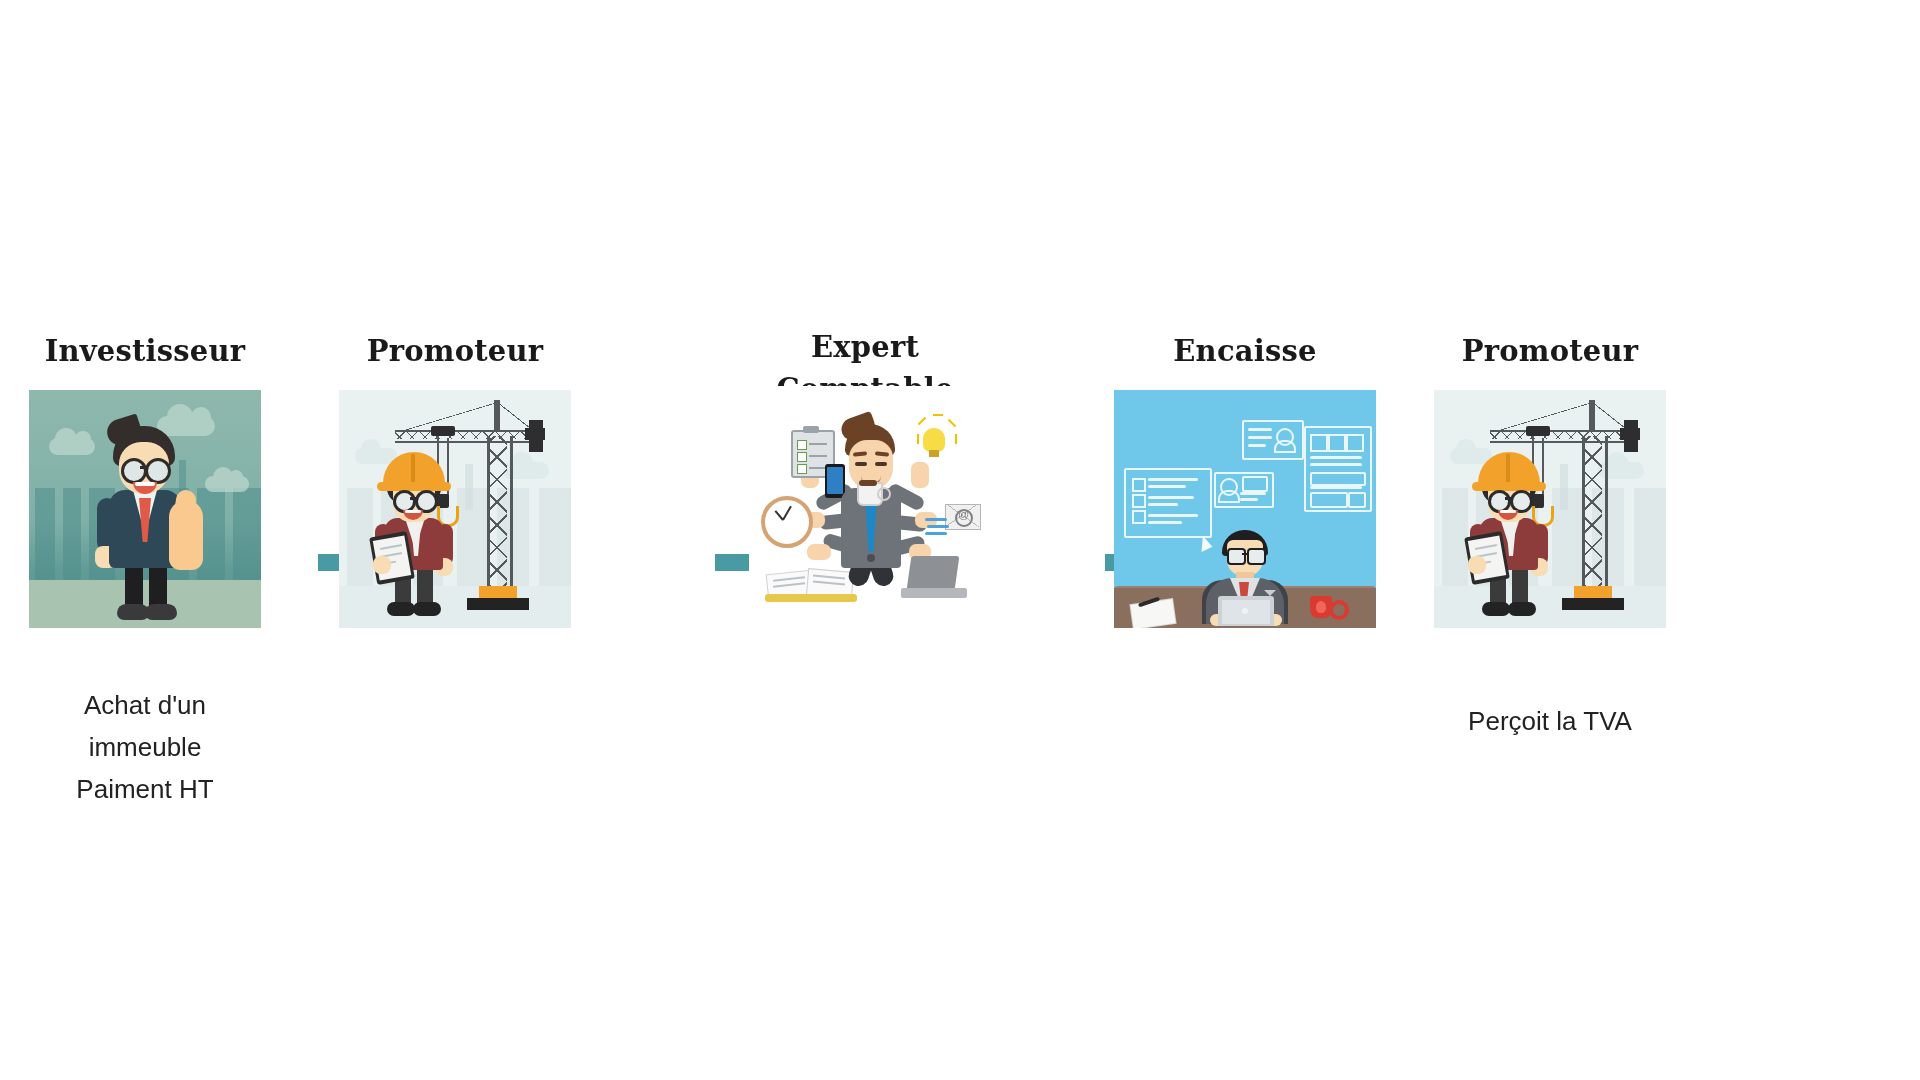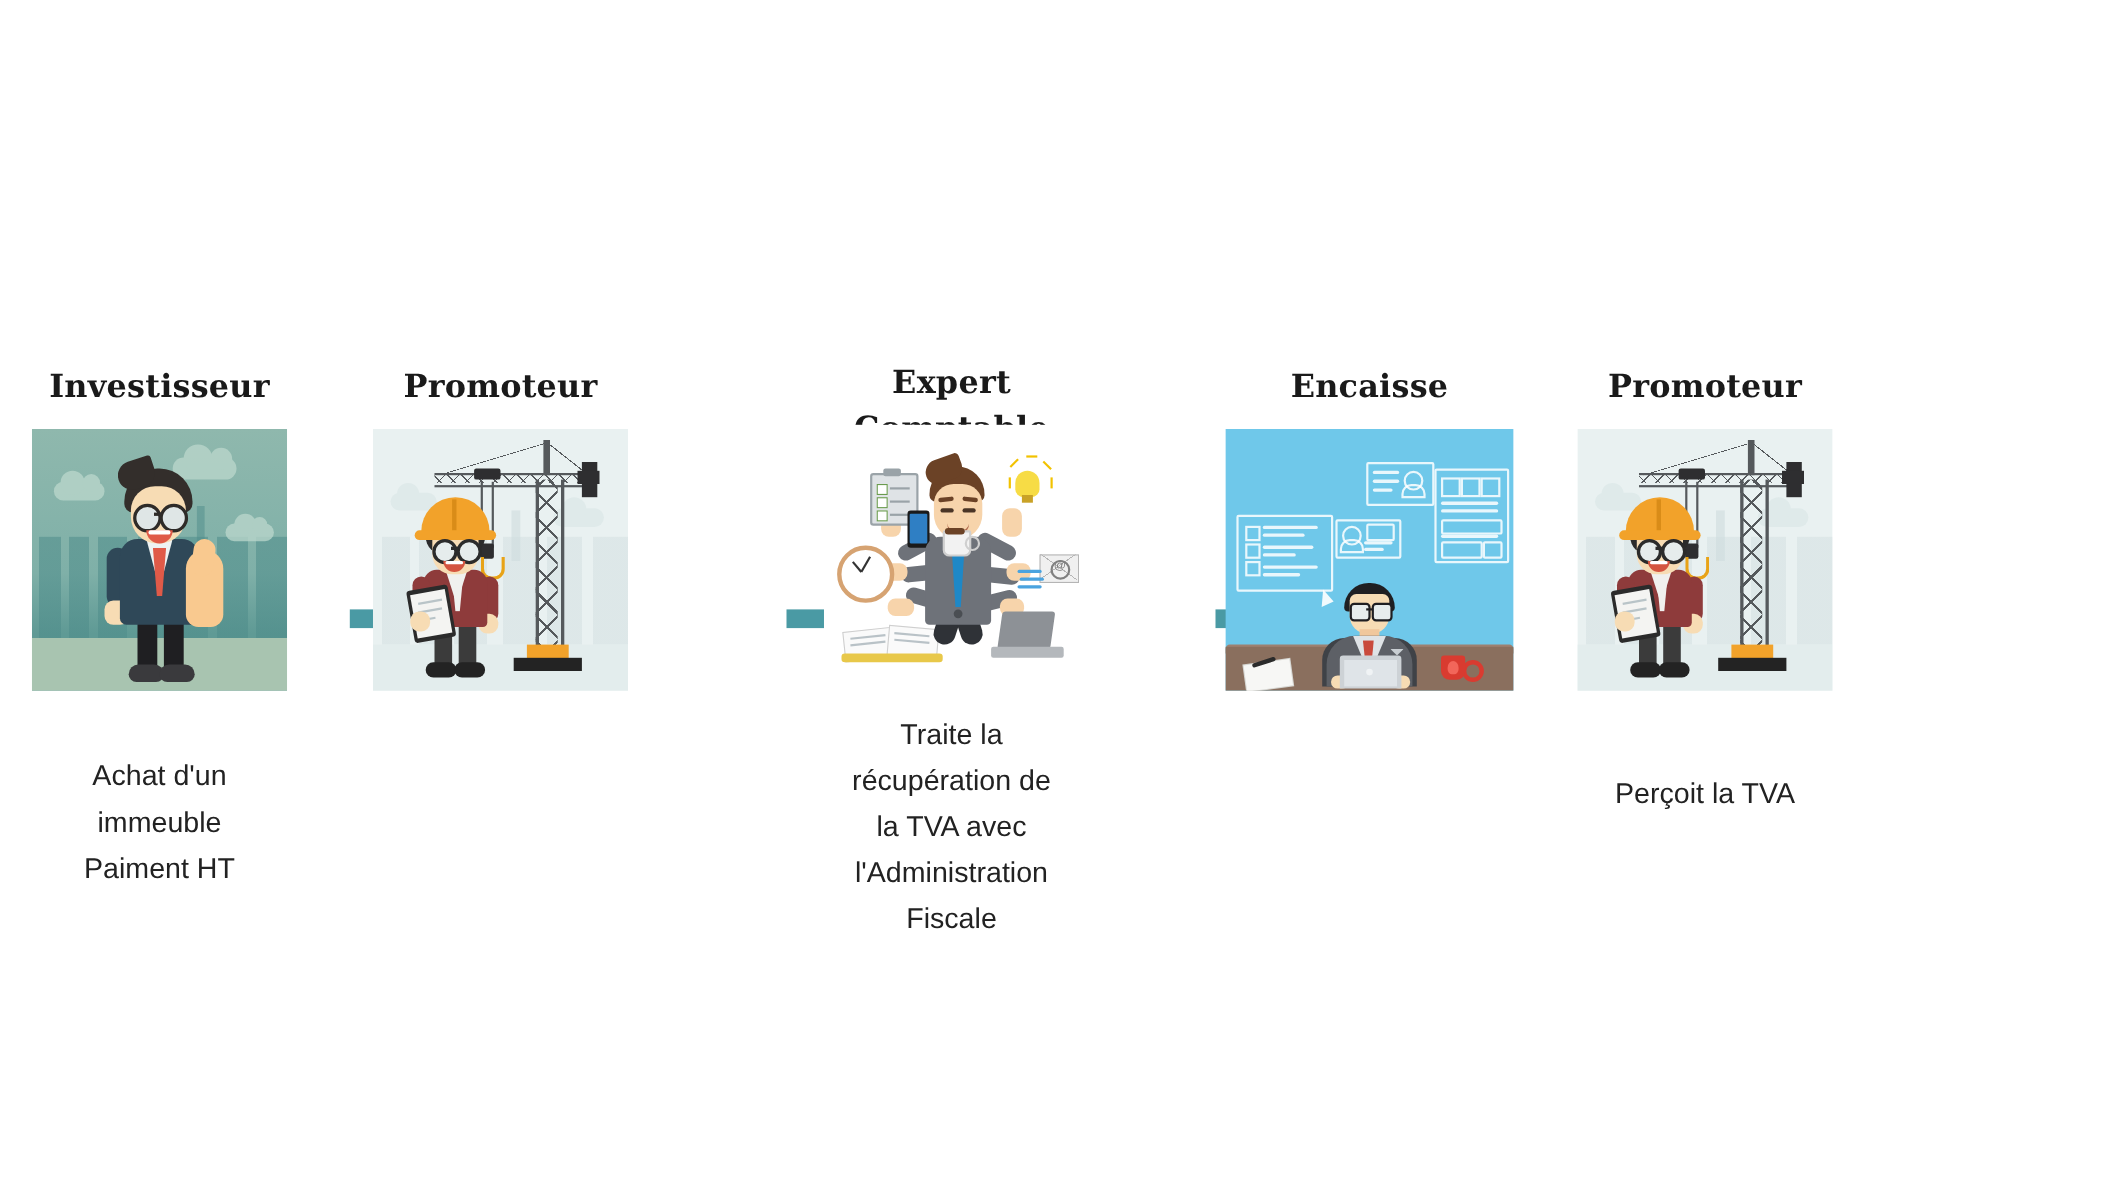--- a/index.html
+++ b/index.html
@@ -541,25 +541,20 @@
         <div class="fill ac-brow-l"></div>
         <div class="fill ac-brow-r"></div>
         <div class="fill ac-eye-l"></div>
         <div class="fill ac-eye-r"></div>
         <div class="fill ac-smile"></div>
         <div class="fill ac-cup"></div>
         <div class="fill ac-cup-h"></div>
         <div class="fill ac-cup-c"></div>
       </div>
     </div>
-    <div class="caption">Traite la
-récupération de
-la TVA avec
-l'Administration
-Fiscale</div>
   </div>
 
   <div class="arrow" id="arrow-3">
     <div class="shaft"></div>
       <div class="head"></div>
   </div>
 
   <div class="step" id="step-4">
     <div class="step-title">Encaisse</div>
     <div class="art-wrap">

